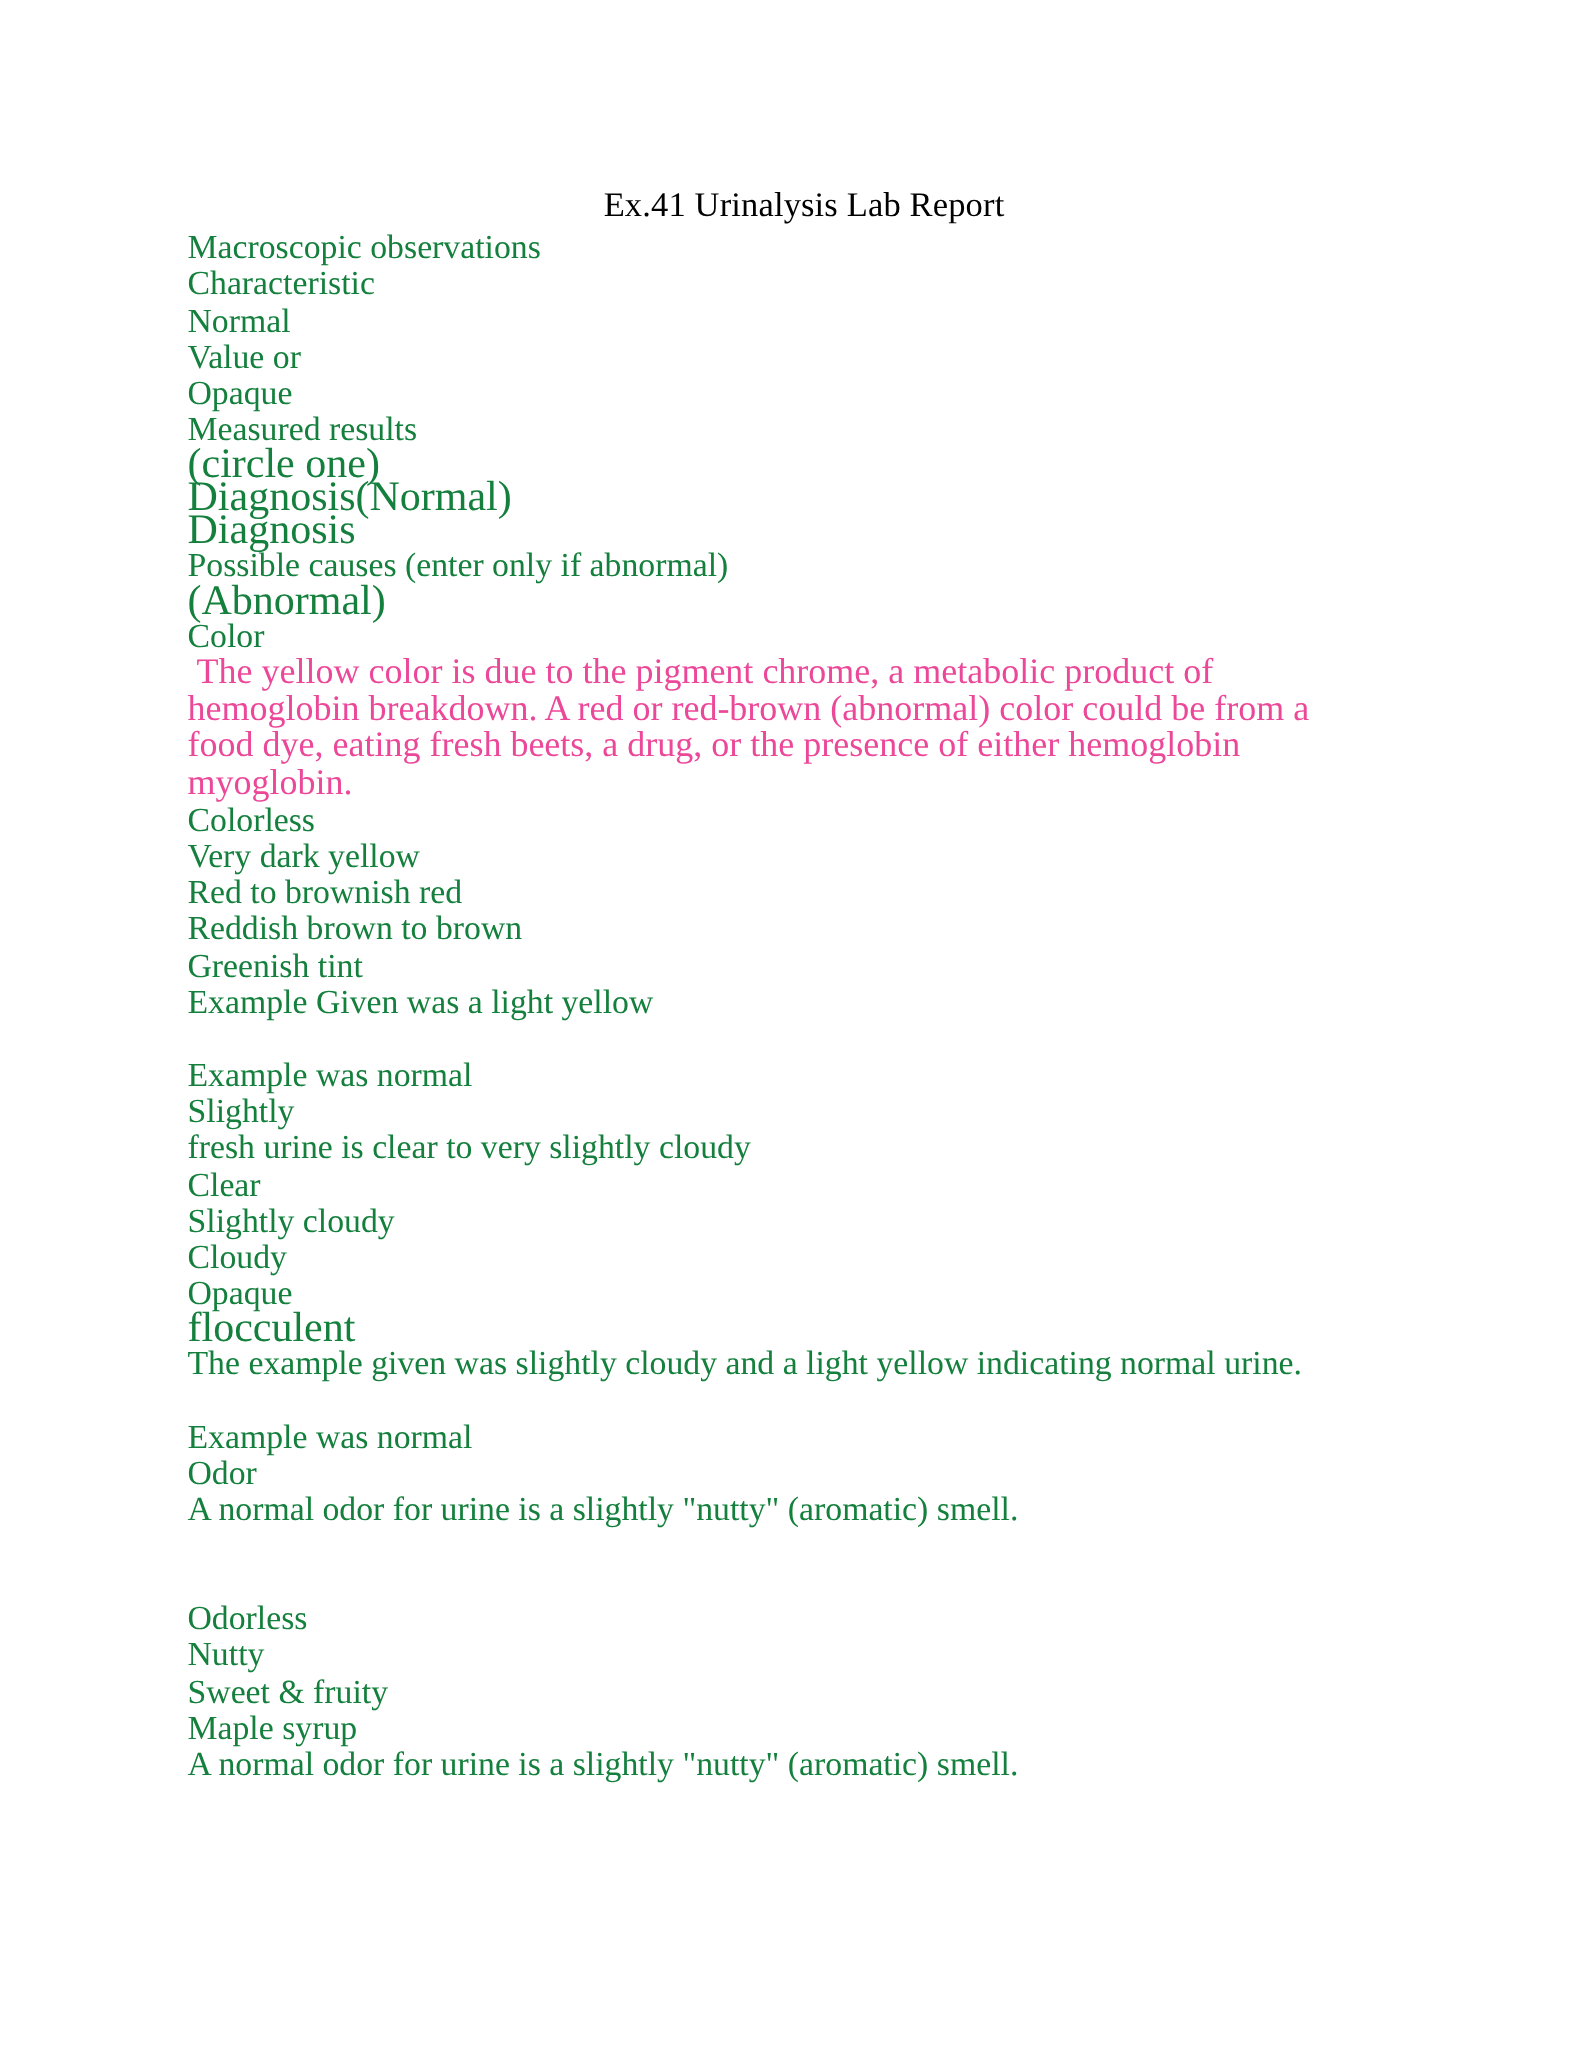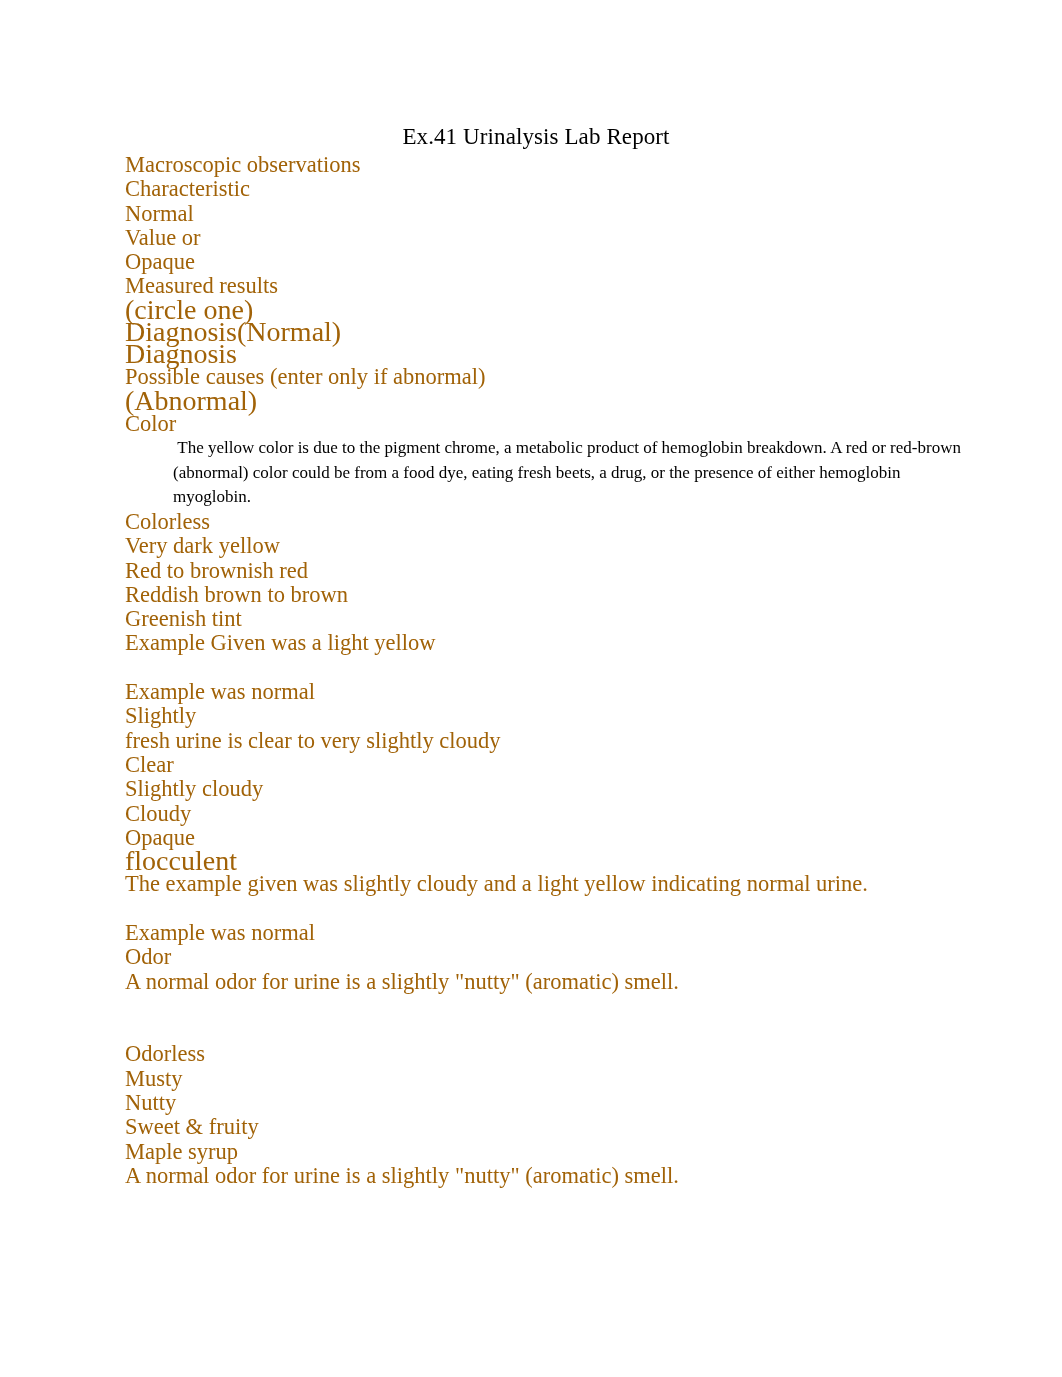--- a/index.html
+++ b/index.html
@@ -31,39 +31,38 @@
   .body-block {
     position: absolute;
     left: 125px;
     top: 153px;
     width: 800px;
   }
   .line {
     font-size: 22.5px;
     line-height: 24.3px;
     white-space: pre-wrap;
-    color: #a16207;
+    color: #15803d;
   }
   .line.small {
     font-size: 28px;
     line-height: 22.2px;
   }
   .line.blank {
     height: 24.3px;
     font-size: 22.5px;
     line-height: 24.3px;
   }
   .para {
-    font-size: 17px;
+    font-size: 24px;
     line-height: 24.6px;
     white-space: pre-wrap;
     width: 795px;
-    color: #000000;
+    color: #ec4899;
     text-align: left;
-    margin-left: 48px;
   }
 </style>
 </head>
 <body>
 
 <div class="page">
 
   <div class="doc-title">Ex.41 Urinalysis Lab Report</div>
 
   <div class="body-block">
@@ -96,20 +95,19 @@
       <div class="line">Opaque</div>
       <div class="line small">flocculent</div>
       <div class="line">The example given was slightly cloudy and a light yellow indicating normal urine.</div>
       <div class="line blank"></div>
       <div class="line">Example was normal</div>
       <div class="line">Odor</div>
       <div class="line">A normal odor for urine is a slightly "nutty" (aromatic) smell.</div>
       <div class="line blank"></div>
       <div class="line blank"></div>
       <div class="line">Odorless</div>
-      <div class="line">Musty</div>
       <div class="line">Nutty</div>
       <div class="line">Sweet &amp; fruity</div>
       <div class="line">Maple syrup</div>
       <div class="line">A normal odor for urine is a slightly "nutty" (aromatic) smell.</div>
     </div>
 
 </div>
 
 </body></html>

